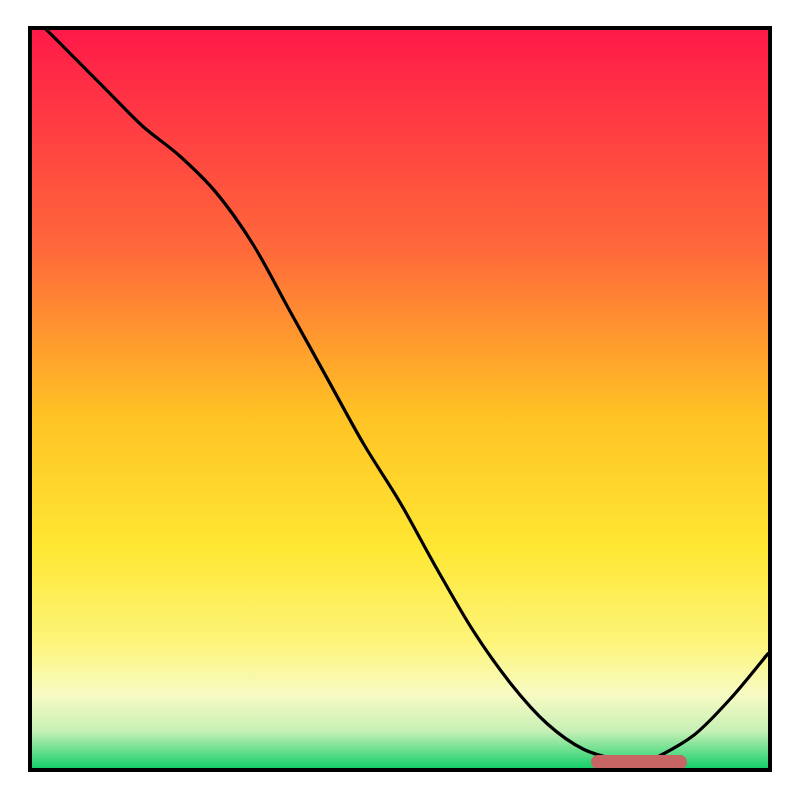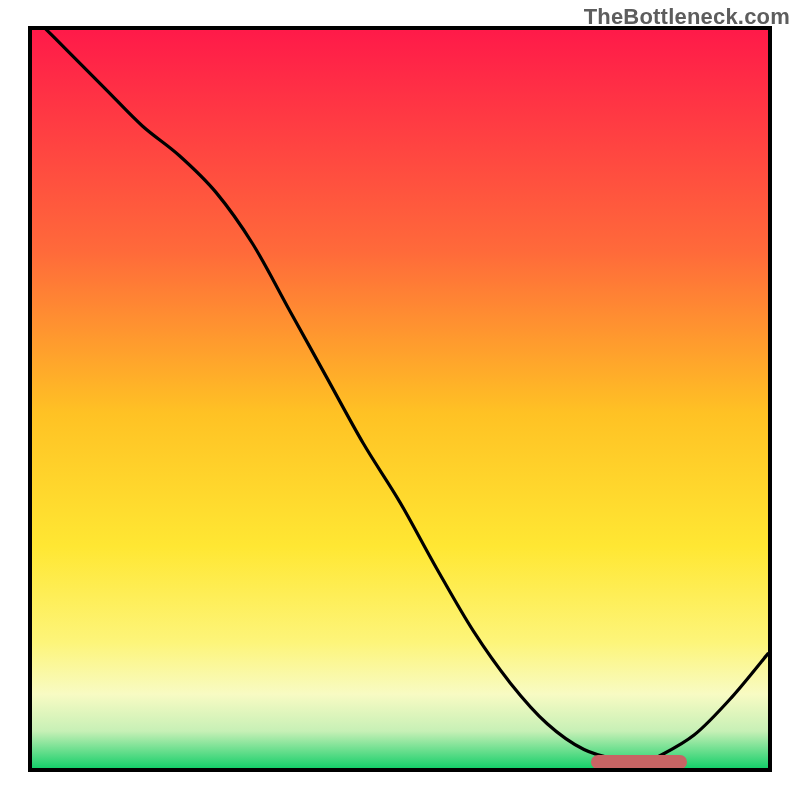--- a/index.html
+++ b/index.html
@@ -47,21 +47,20 @@
   .marker {
     position: absolute;
     background: #c76464;
     border-radius: 999px;
   }
 </style>
 </head>
 <body>
 
 <div class="wrap">
-  <div class="watermark">TheBottleneck.com</div>
 
   <div class="chart-frame">
     <div class="gradient-layer" id="grad" style="background: linear-gradient(rgb(255, 26, 73) 0%, rgb(255, 106, 58) 30%, rgb(255, 194, 36) 52%, rgb(255, 231, 51) 70%, rgb(253, 245, 122) 83%, rgb(248, 251, 195) 90%, rgb(199, 240, 182) 95%, rgb(22, 207, 106) 100%);"></div>
     <svg class="curve" id="curve-svg" viewBox="0 0 736 738" preserveAspectRatio="none">
       <path id="curve-path" d="M 0.00 -14.76 C 6.13 -8.61, 24.53 9.84, 36.80 22.14 C 49.07 34.44, 61.33 46.74, 73.60 59.04 C 85.87 71.34, 98.13 84.87, 110.40 95.94 C 122.67 107.01, 134.93 114.39, 147.20 125.46 C 159.47 136.53, 171.73 147.60, 184.00 162.36 C 196.27 177.12, 208.53 194.34, 220.80 214.02 C 233.07 233.70, 245.33 258.30, 257.60 280.44 C 269.87 302.58, 282.13 324.72, 294.40 346.86 C 306.67 369.00, 318.93 392.37, 331.20 413.28 C 343.47 434.19, 355.73 451.41, 368.00 472.32 C 380.27 493.23, 392.53 517.22, 404.80 538.74 C 417.07 560.26, 429.33 582.40, 441.60 601.47 C 453.87 620.54, 466.13 637.75, 478.40 653.13 C 490.67 668.50, 502.93 682.65, 515.20 693.72 C 527.47 704.79, 539.73 713.40, 552.00 719.55 C 564.27 725.70, 579.60 728.16, 588.80 730.62 C 598.00 733.08, 601.07 734.92, 607.20 734.31 C 613.33 733.69, 616.40 731.85, 625.60 726.93 C 634.80 722.01, 650.13 714.63, 662.40 704.79 C 674.67 694.95, 686.93 681.42, 699.20 667.89 C 711.47 654.36, 729.87 630.99, 736.00 623.61" fill="none" stroke="#000" stroke-width="3.2" stroke-linecap="round" stroke-linejoin="round"></path>
     </svg>
     <div class="marker" id="marker" style="left: 559.36px; width: 95.68px; top: 725.096px; height: 14px;"></div>
   </div>
 </div>
 

